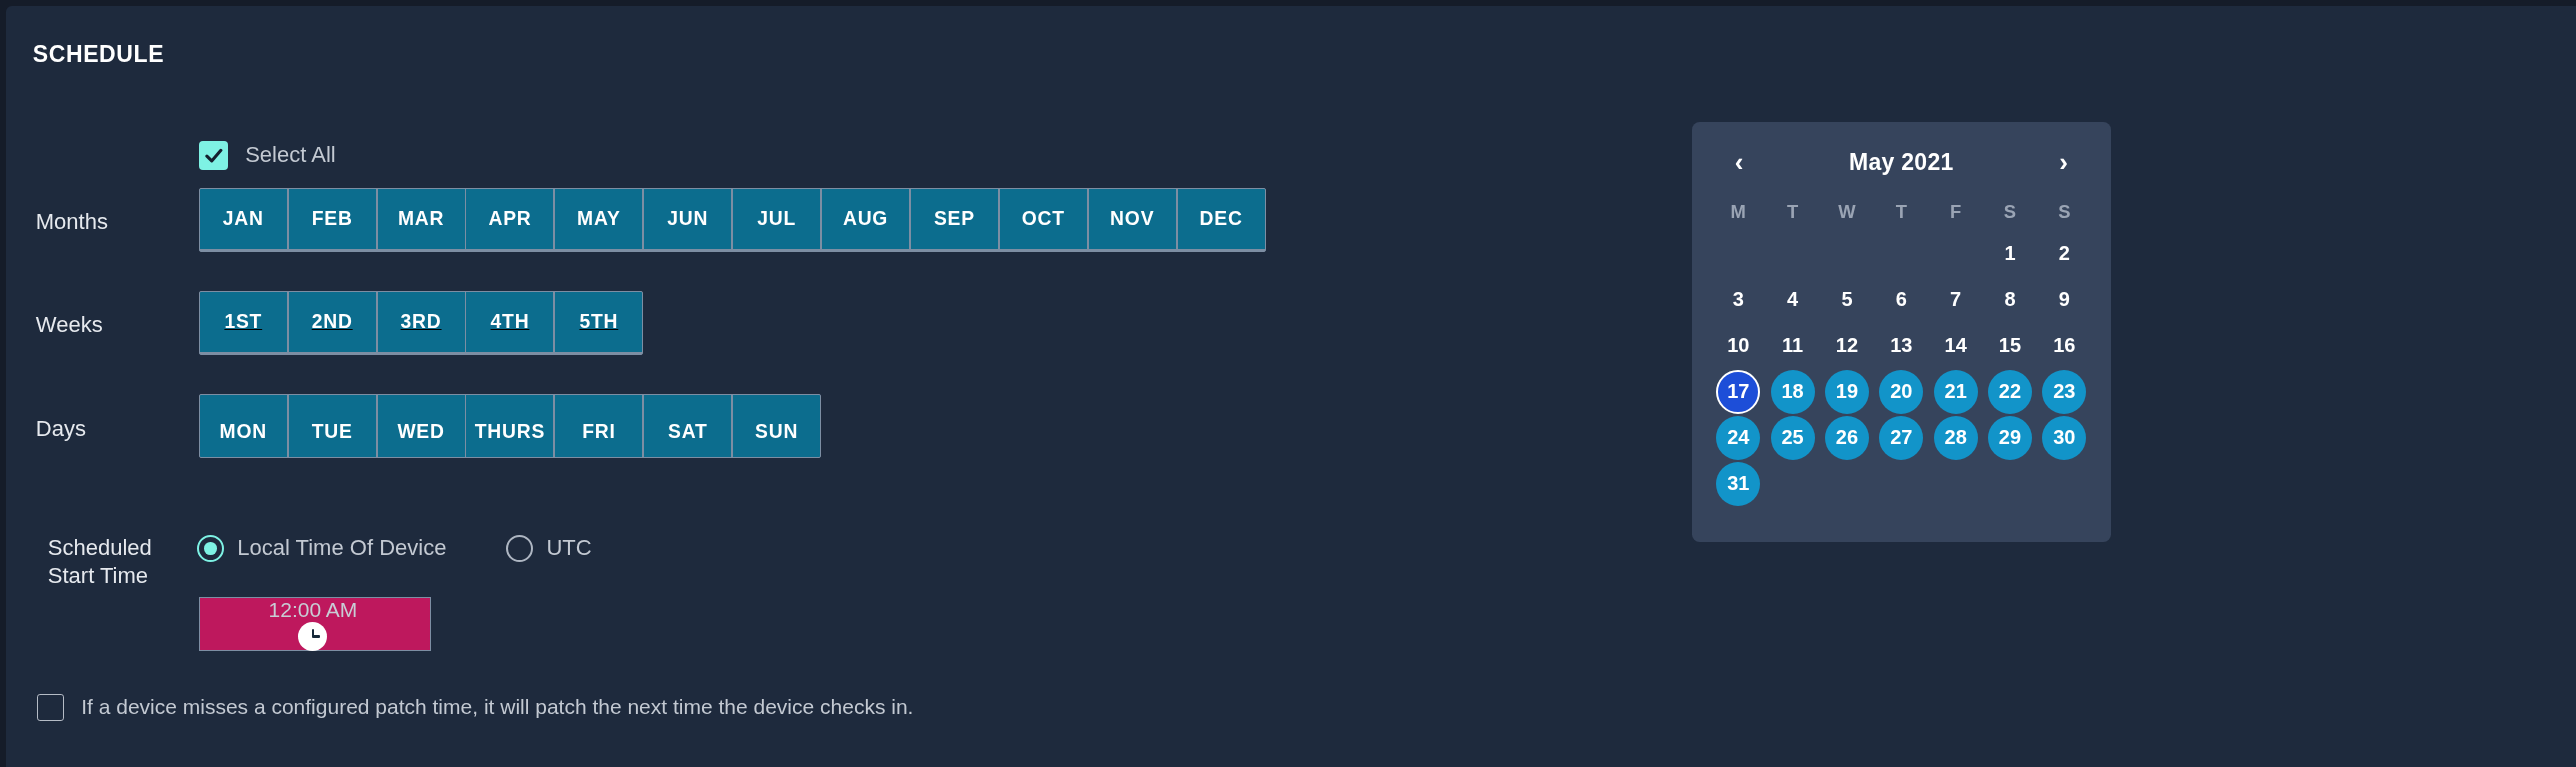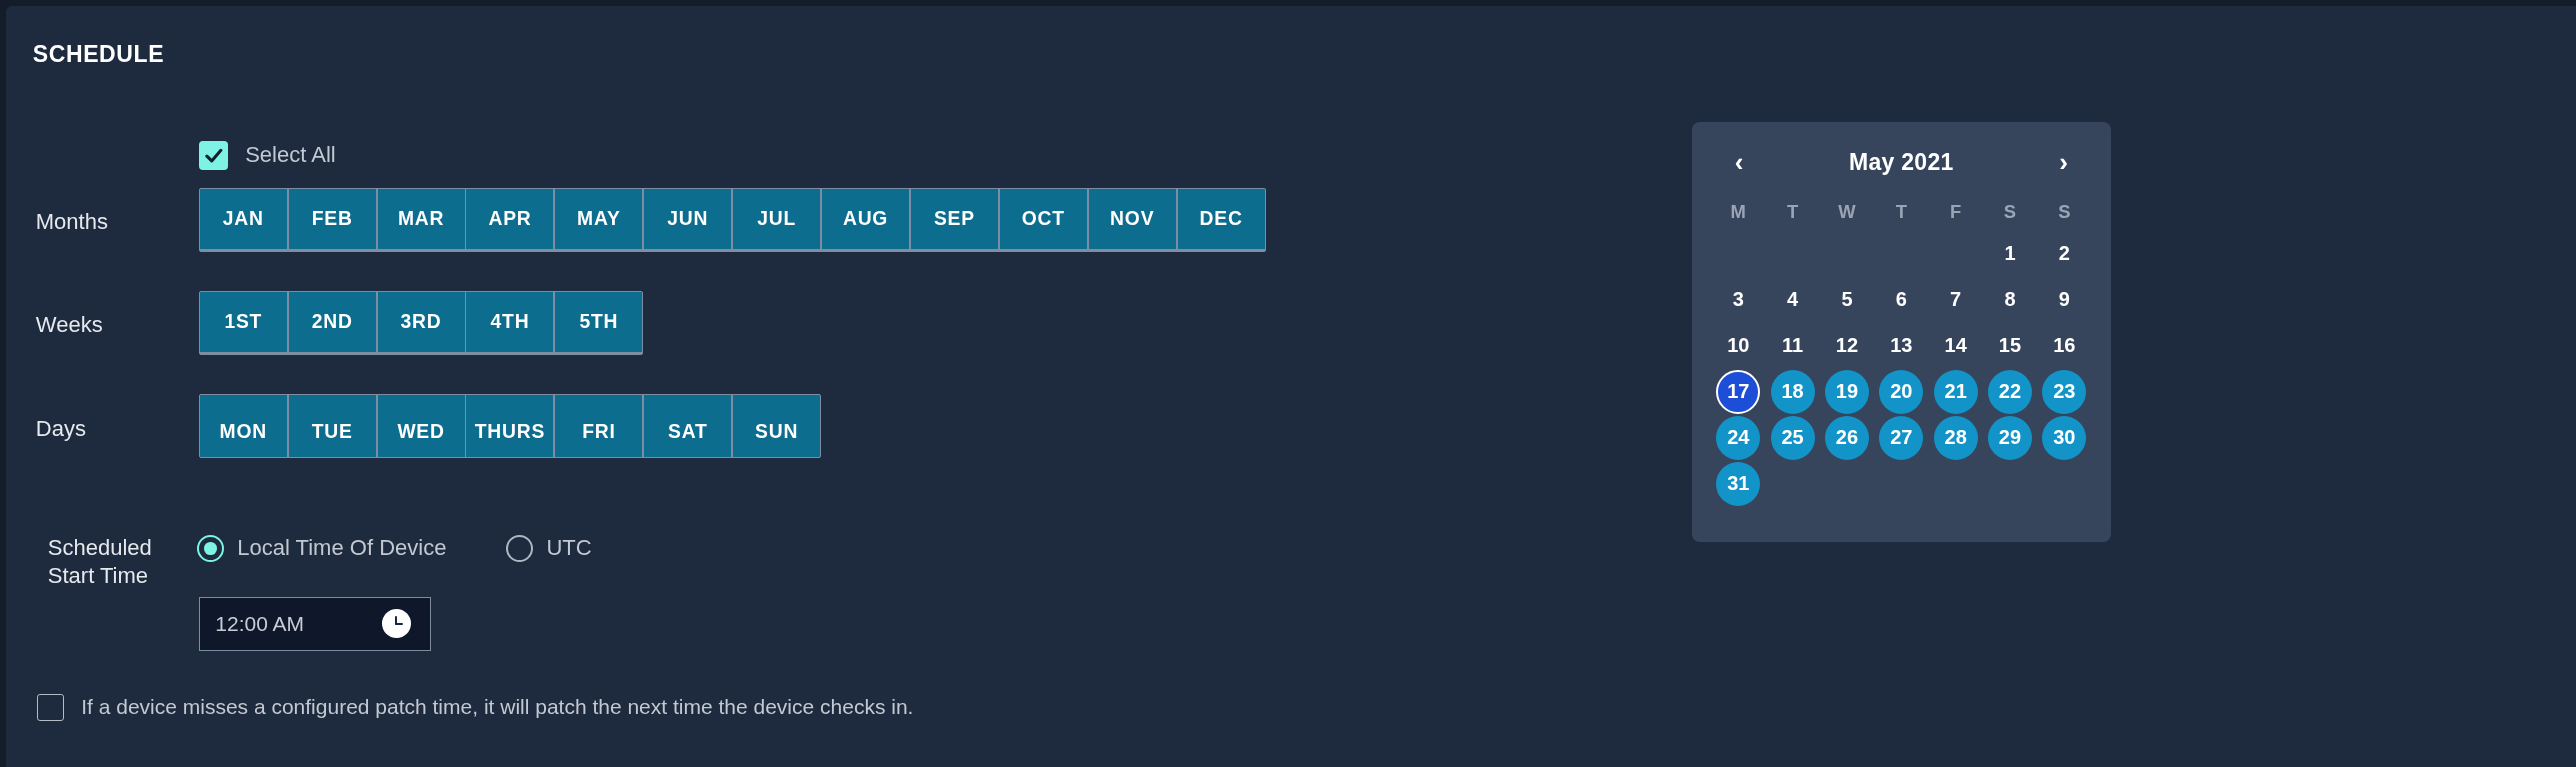--- a/index.html
+++ b/index.html
@@ -82,21 +82,21 @@
     align-items: center;
     justify-content: center;
     cursor: pointer;
     user-select: none;
     padding: 0 7px;
   }
 
   #months-group { left: 193px; top: 182px; height: 64px; }
   #months-group .seg-btn { width: 87px; height: 60px; }
 
-  #weeks-group { left: 193px; top: 285px; height: 64px; }
+  #weeks-group { left: 193px; top: 285px; height: 64px; text-decoration: underline; }
   #weeks-group .seg-btn { width: 87px; height: 60px; }
 
   #days-group { left: 193px; top: 388px; height: 64px; }
   #days-group .seg-btn { width: 87px; height: 74px; }
 
   #months-label { left: 30px; top: 203px; text-align: right; }
   #weeks-label  { left: 30px; top: 306px; }
   #days-label   { left: 30px; top: 410px; }
 
   
@@ -141,27 +141,28 @@
     color: #c3c9d2;
     white-space: nowrap;
   }
 
   #time-input {
     position: absolute;
     left: 193px;
     top: 591px;
     width: 232px;
     height: 54px;
-    background: #0f172a;
+    background: #be185d;
     border: 1.9px solid #7d8ea3;
     display: flex;
     align-items: center;
     justify-content: space-between;
     padding: 0 19.3px 0 15.5px;
     cursor: text;
+    flex-direction: column;
   }
   #time-input .time-value {
     font-size: 21px;
     color: #c8cdd5;
   }
   .clock-icon {
     width: 29px; height: 29px;
     border-radius: 50%;
     background: #ffffff;
     position: relative;

